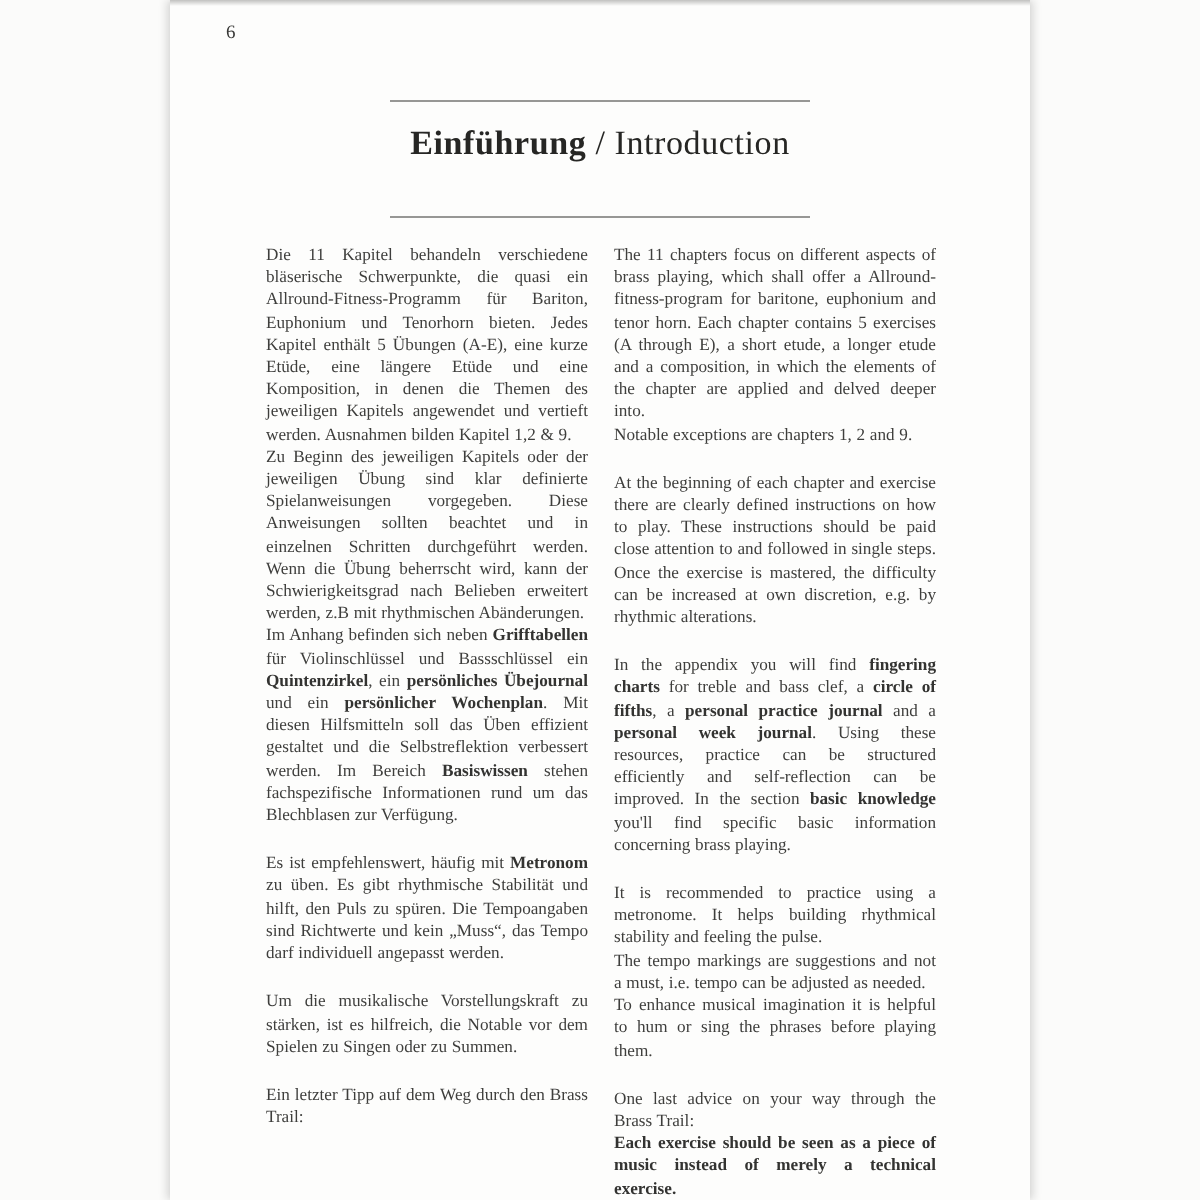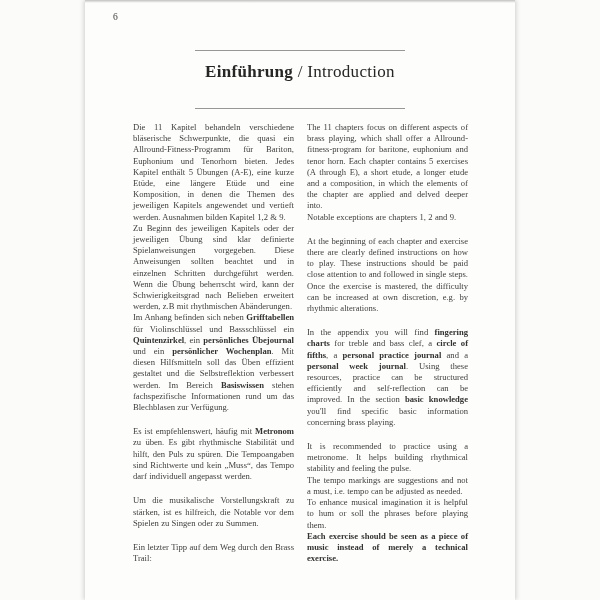--- a/index.html
+++ b/index.html
@@ -91,17 +91,18 @@
         <p class="para gap"><span>Um die musikalische Vorstellungskraft zu stärken, ist es hilfreich, die Notable vor dem Spielen zu Singen oder zu Summen.</span></p>
         <p class="para gap"><span>Ein letzter Tipp auf dem Weg durch den Brass Trail:</span></p>
       </div>
     <div class="column">
         <p class="para"><span>The 11 chapters focus on different aspects of brass playing, which shall offer a Allround-fitness-program for baritone, euphonium and tenor horn. Each chapter contains 5 exercises (A through E), a short etude, a longer etude and a composition, in which the elements of the chapter are applied and delved deeper into.</span></p>
         <p class="para"><span>Notable exceptions are chapters 1, 2 and 9.</span></p>
         <p class="para gap"><span>At the beginning of each chapter and exercise there are clearly defined instructions on how to play. These instructions should be paid close attention to and followed in single steps. Once the exercise is mastered, the difficulty can be increased at own discretion, e.g. by rhythmic alterations.</span></p>
         <p class="para gap"><span>In the appendix you will find </span><strong>fingering charts</strong><span> for treble and bass clef, a </span><strong>circle of fifths</strong><span>, a </span><strong>personal practice journal</strong><span> and a </span><strong>personal week journal</strong><span>. Using these resources, practice can be structured efficiently and self-reflection can be improved. In the section </span><strong>basic knowledge</strong><span> you'll find specific basic information concerning brass playing.</span></p>
         <p class="para gap"><span>It is recommended to practice using a metronome. It helps building rhythmical stability and feeling the pulse.</span></p>
         <p class="para"><span>The tempo markings are suggestions and not a must, i.e. tempo can be adjusted as needed.</span></p>
-        <p class="para"><span>To enhance musical imagination it is helpful to hum or soll the phrases before playing them.</span></p>
+        <p class="para"><span>To enhance musical imagination it is helpful to hum or sing the phrases before playing them.</span></p>
+        <p class="para gap"><span>One last advice on your way through the Brass Trail:</span></p>
         <p class="para"><strong>Each exercise should be seen as a piece of music instead of merely a technical exercise.</strong></p>
       </div>
   </div>
 </div>
 
 </body></html>

